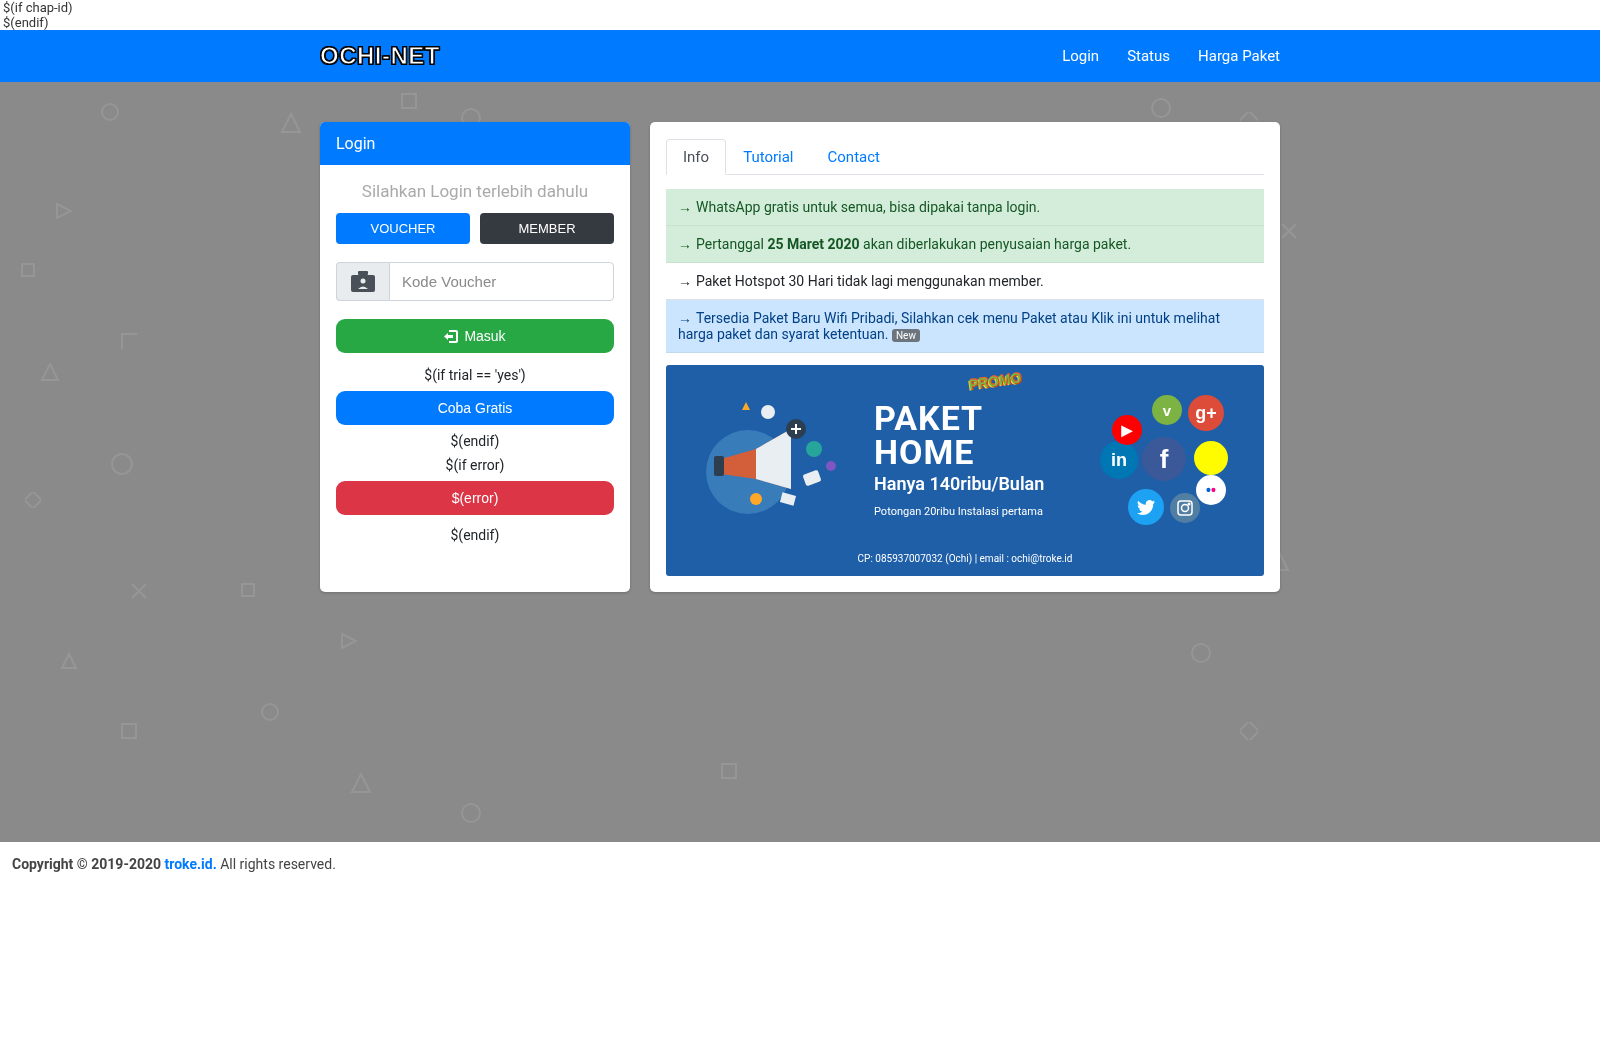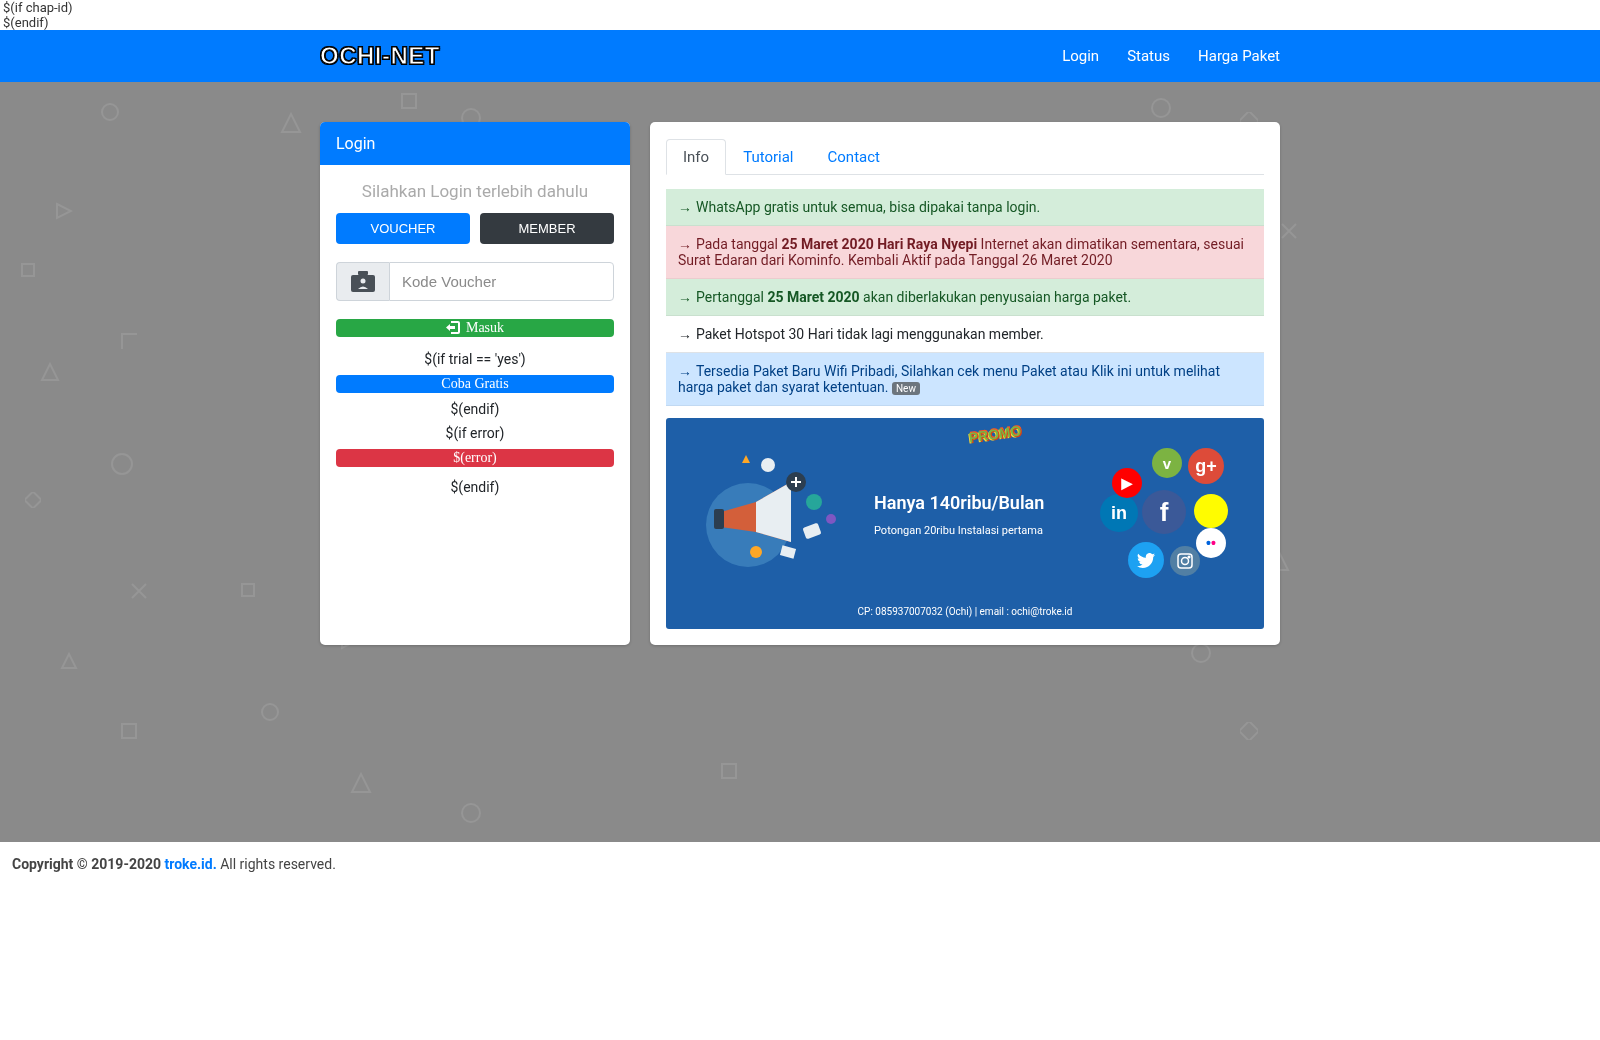--- a/index.html
+++ b/index.html
@@ -20,21 +20,21 @@
 .login-body { padding: 16px; }
 .login-subtitle { text-align: center; color: #aaa; font-size: 17px; margin-bottom: 12px; }
 .tab-row { display: flex; gap: 10px; margin-bottom: 18px; }
 .tab-btn { flex: 1; padding: 8px 0; text-align: center; border-radius: 4px; cursor: pointer; font-size: 13px; border: none; }
 .tab-btn.active { background: #007bff; color: #fff; }
 .tab-btn.inactive { background: #343a40; color: #fff; }
 .input-group { display: flex; margin-bottom: 18px; }
 .input-addon { width: 68px; background: #e9ecef; border: 1px solid #ced4da; border-right: none; border-radius: 4px 0 0 4px; display: flex; align-items: center; justify-content: center; }
 .voucher-input { flex: 1; border: 1px solid #ced4da; border-radius: 0 4px 4px 0; padding: 10px 12px; font-size: 15px; color: #495057; outline: none; }
 .voucher-input::placeholder { color: #8a8a8a; }
-.btn { display: block; width: 100%; padding: 1px 0; text-align: center; border-radius: 4px; border: none; cursor: pointer; font-size: 14px; color: #fff; font-family: Liberation Serif, serif; }
+.btn { display: block; width: 100%; padding: 9px 0; text-align: center; border-radius: 9px; border: none; cursor: pointer; font-size: 14px; color: #fff; }
 .btn-success { background: #28a745; }
 .btn-primary { background: #007bff; }
 .btn-danger { background: #dc3545; }
 .tmpl-text { text-align: center; font-size: 14px; color: #212529; margin: 8px 0; }
 .info-card { flex: 1; padding: 16px; }
 .info-tabs { display: flex; border-bottom: 1px solid #dee2e6; margin-bottom: 14px; }
 .info-tab { padding: 8px 16px; font-size: 15px; cursor: pointer; border: 1px solid transparent; position: relative; bottom: -1px; border-radius: 4px 4px 0 0; }
 .info-tab.active { border-color: #dee2e6 #dee2e6 #fff; background: #fff; color: #495057; }
 .info-tab.inactive { color: #007bff; }
 .notice { padding: 10px 12px; font-size: 14px; border-bottom: 1px solid rgba(0,0,0,0.05); }
@@ -204,21 +204,20 @@
     </div>
 
     <div class="card info-card">
       <div class="info-tabs">
         <div class="info-tab active">Info</div>
         <div class="info-tab inactive">Tutorial</div>
         <div class="info-tab inactive">Contact</div>
       </div>
 
       <div class="notice n-green"><span class="arrow">→</span><span>WhatsApp gratis untuk semua, bisa dipakai tanpa login.</span></div>
-      <div class="notice n-red"><span class="arrow">→</span><span>Pada tanggal </span><b>25 Maret 2020 Hari Raya Nyepi</b><span> Internet akan dimatikan sementara, sesuai Surat Edaran dari Kominfo. Kembali Aktif pada Tanggal 26 Maret 2020</span></div>
       <div class="notice n-green"><span class="arrow">→</span><span>Pertanggal </span><b>25 Maret 2020</b><span> akan diberlakukan penyusaian harga paket.</span></div>
       <div class="notice n-white"><span class="arrow">→</span><span>Paket Hotspot 30 Hari tidak lagi menggunakan member.</span></div>
       <div class="notice n-blue"><span class="arrow">→</span><span>Tersedia Paket Baru Wifi Pribadi, Silahkan cek menu Paket atau </span><span>Klik ini untuk melihat harga paket dan syarat ketentuan.</span> <span class="new-badge">New</span></div>
 
       <div class="banner">
         <div class="promo-badge">PROMO</div>
         <div class="banner-inner">
           <div class="megaphone-box">
             <svg viewBox="0 0 160 130" width="160" height="130">
               <circle cx="52" cy="78" r="42" fill="#4a8fc7" opacity="0.6"></circle>
@@ -230,20 +229,21 @@
               <circle cx="118" cy="55" r="8" fill="#26a69a"></circle>
               <circle cx="72" cy="18" r="7" fill="#e8eef2"></circle>
               <rect x="108" y="78" width="16" height="12" rx="2" fill="#e8eef2" transform="rotate(-20 116 84)"></rect>
               <circle cx="60" cy="105" r="6" fill="#ffa726"></circle>
               <rect x="85" y="100" width="14" height="10" fill="#e8eef2" transform="rotate(15 92 105)"></rect>
               <circle cx="135" cy="72" r="5" fill="#7e57c2"></circle>
               <path d="M50 8 L54 16 L46 16 Z" fill="#ffa726"></path>
             </svg>
           </div>
           <div class="banner-text">
+            <div class="banner-title">PAKET HOME</div>
             <div class="banner-sub1">Hanya 140ribu/Bulan</div>
             <div class="banner-sub2">Potongan 20ribu Instalasi pertama</div>
           </div>
           <div class="social">
             <div class="sicon" style="width:44px;height:44px;background:#3b5998;top:48px;left:48px;font-size:26px">f</div>
             <div class="sicon" style="width:38px;height:38px;background:#0077b5;top:52px;left:6px;font-size:18px">in</div>
             <div class="sicon" style="width:36px;height:36px;background:#dd4b39;top:6px;left:94px;font-size:18px">g+</div>
             <div class="sicon" style="width:30px;height:30px;background:#7cb342;top:6px;left:58px;font-size:15px">v</div>
             <div class="sicon" style="width:30px;height:30px;background:#ff0000;top:26px;left:18px;font-size:14px">▶</div>
             <div class="sicon" style="width:34px;height:34px;background:#fffc00;top:52px;left:100px"></div>

